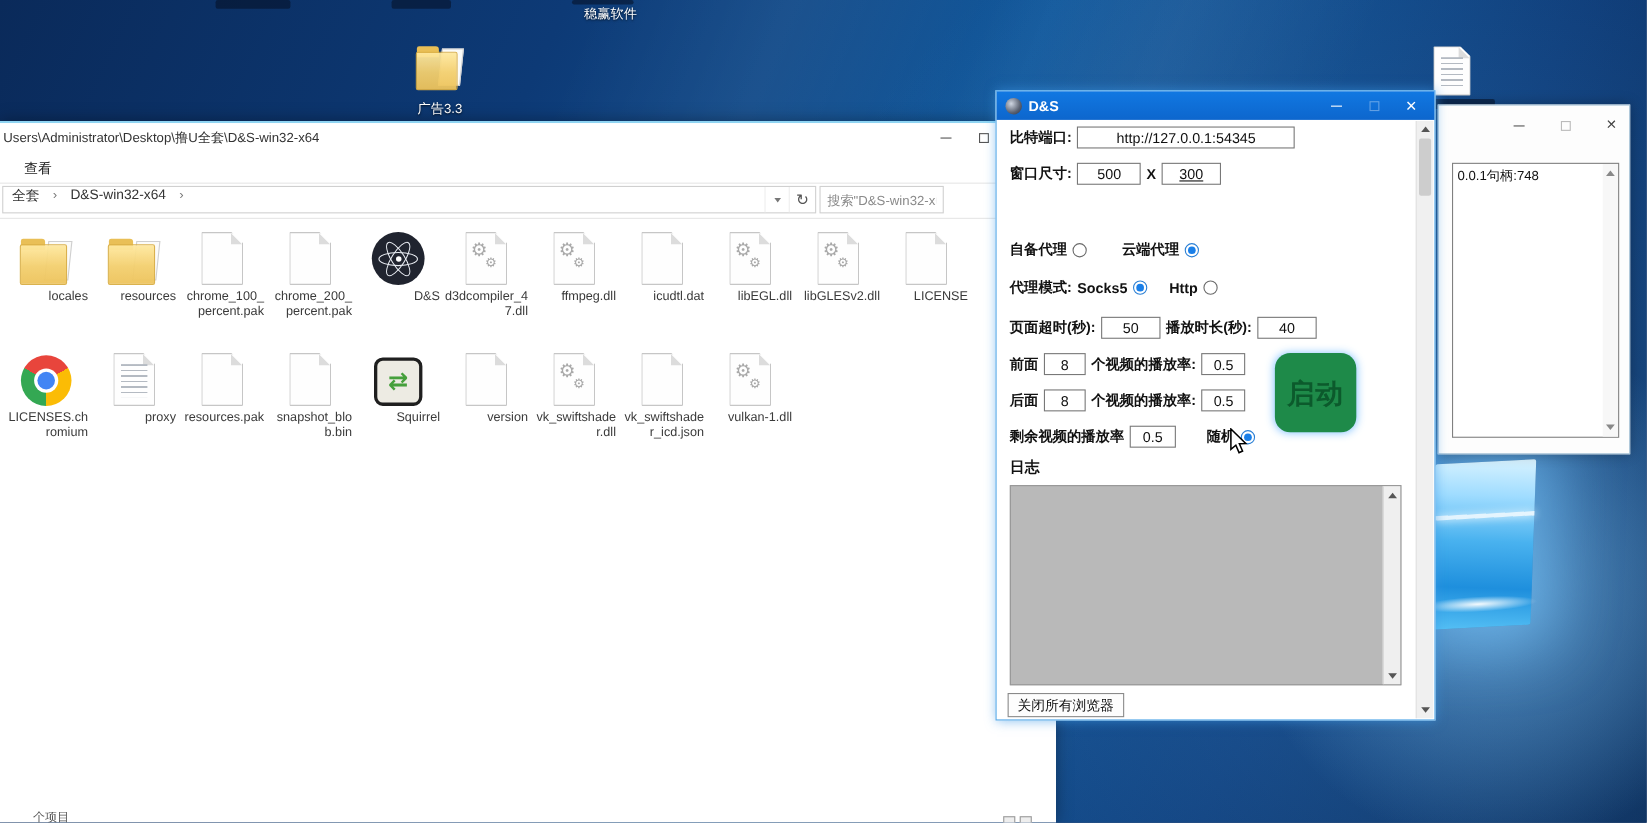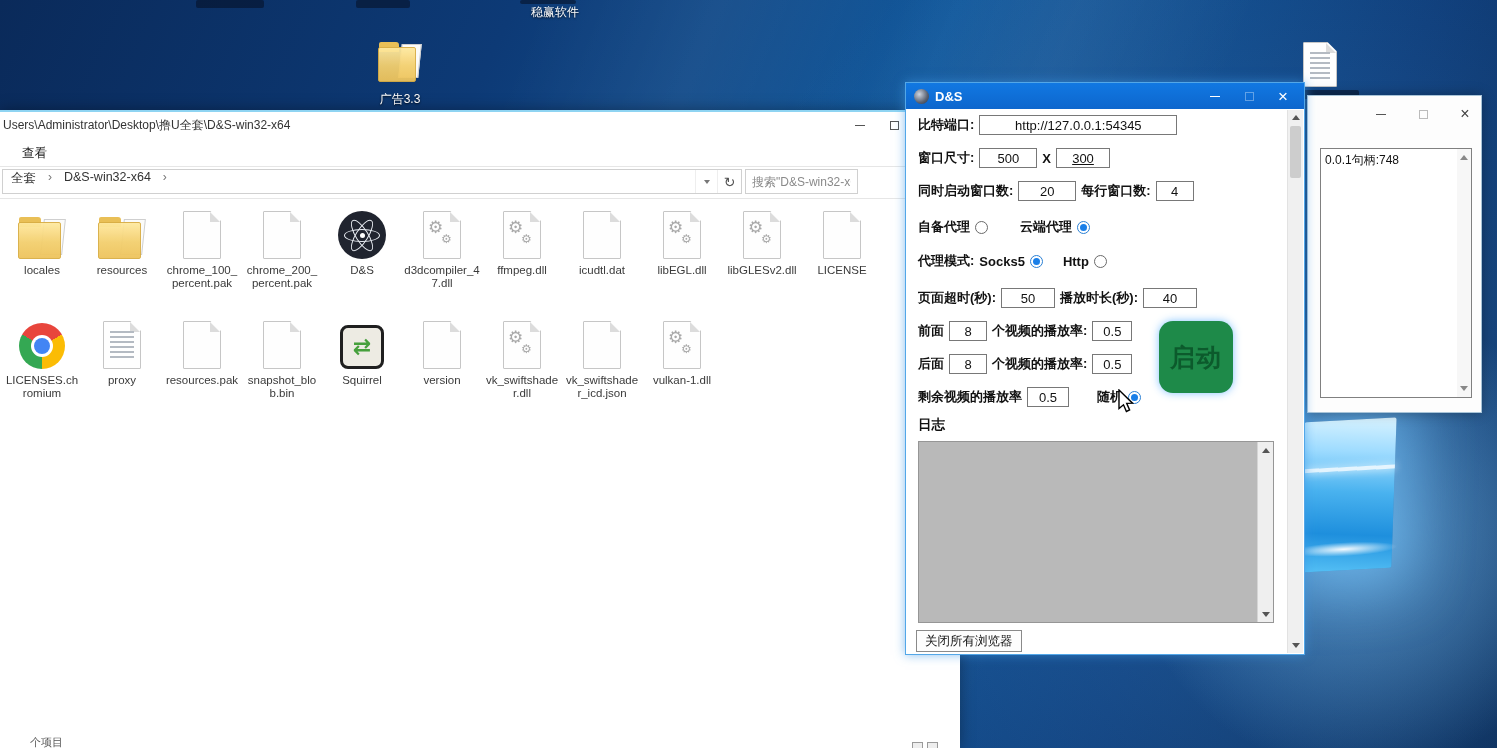--- a/index.html
+++ b/index.html
@@ -66,21 +66,21 @@
     display:flex;align-items:flex-start;font-size:12.5px;color:#333}
   .addrbar .crumb{padding:0 8px}
   .addrbar .chev{color:#777;font-size:12px;padding:0 4px}
   .addr-dd{margin-left:auto;width:22px;display:flex;justify-content:center;border-left:1px solid #eee;align-self:stretch;align-items:center}
   .addr-refresh{width:24px;display:flex;justify-content:center;border-left:1px solid #eee;align-self:stretch;align-items:center;color:#555;font-size:14px}
   .searchbox{position:absolute;left:745px;top:57px;width:113px;height:25px;border:1px solid #d0d0d0;font-size:12px;color:#444;padding:0 6px;outline:none}
   .searchbox::placeholder{color:#8a8a8a}
   .filerow{position:absolute;left:2px;display:flex}
   .file-item{width:80px;display:flex;flex-direction:column;align-items:center}
   .file-item .fi-icon{height:56px;display:flex;align-items:flex-end;justify-content:center;padding-bottom:2px}
-  .file-item .fi-label{margin-top:3px;font-size:11.5px;line-height:13px;color:#3a3a3a;text-align:center;width:76px;word-break:break-all}
+  .file-item .fi-label{margin-top:3px;font-size:11.5px;line-height:13px;color:#3a3a3a;text-align:right;width:76px;word-break:break-all}
   .file-item.selected{background:#d6d6d6;border-radius:2px}
   .ex-status{position:absolute;left:30px;bottom:-2px;font-size:11px;color:#555}
   .view-toggle{position:absolute;width:11px;height:9px;border:1px solid #9a9a9a;background:#eee}
 
   
   .tri-up{width:0;height:0;border-left:4px solid transparent;border-right:4px solid transparent;border-bottom:5px solid #555}
   .tri-down{width:0;height:0;border-left:4px solid transparent;border-right:4px solid transparent;border-top:5px solid #555}
   .tri-down.sm{border-left-width:3px;border-right-width:3px;border-top-width:4px;border-top-color:#777}
 
   
@@ -373,26 +373,20 @@
       <input class="ds-input" style="width: 198px;" readonly="" value="http://127.0.0.1:54345">
     </div>
 
     <div class="ds-row" style="top:65px">
       <span>窗口尺寸:</span>
       <input class="ds-input" style="width: 58px;" readonly="" value="500">
       <span>X</span>
       <input class="ds-input" style="width: 54px; text-decoration: underline;" readonly="" value="300">
     </div>
 
-    <div class="ds-row" style="top:98px">
-      <span>同时启动窗口数:</span>
-      <input class="ds-input" style="width: 58px;" readonly="" value="20">
-      <span>每行窗口数:</span>
-      <input class="ds-input" style="width: 38px;" readonly="" value="4">
-    </div>
 
     <div class="ds-row" style="top:135px">
       <span>自备代理</span>
       <span class="radio"></span>
       <span style="width:22px"></span>
       <span>云端代理</span>
       <span class="radio checked"></span>
     </div>
 
     <div class="ds-row" style="top:169px">

